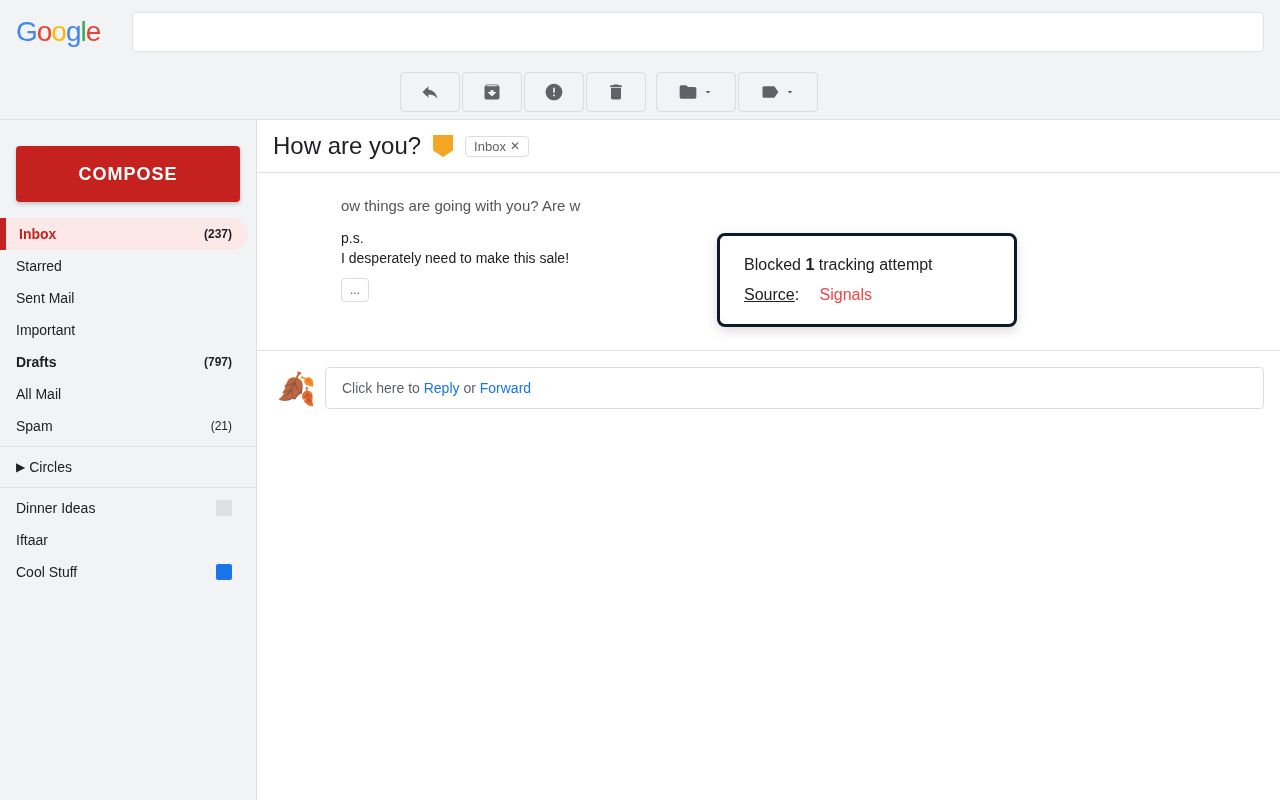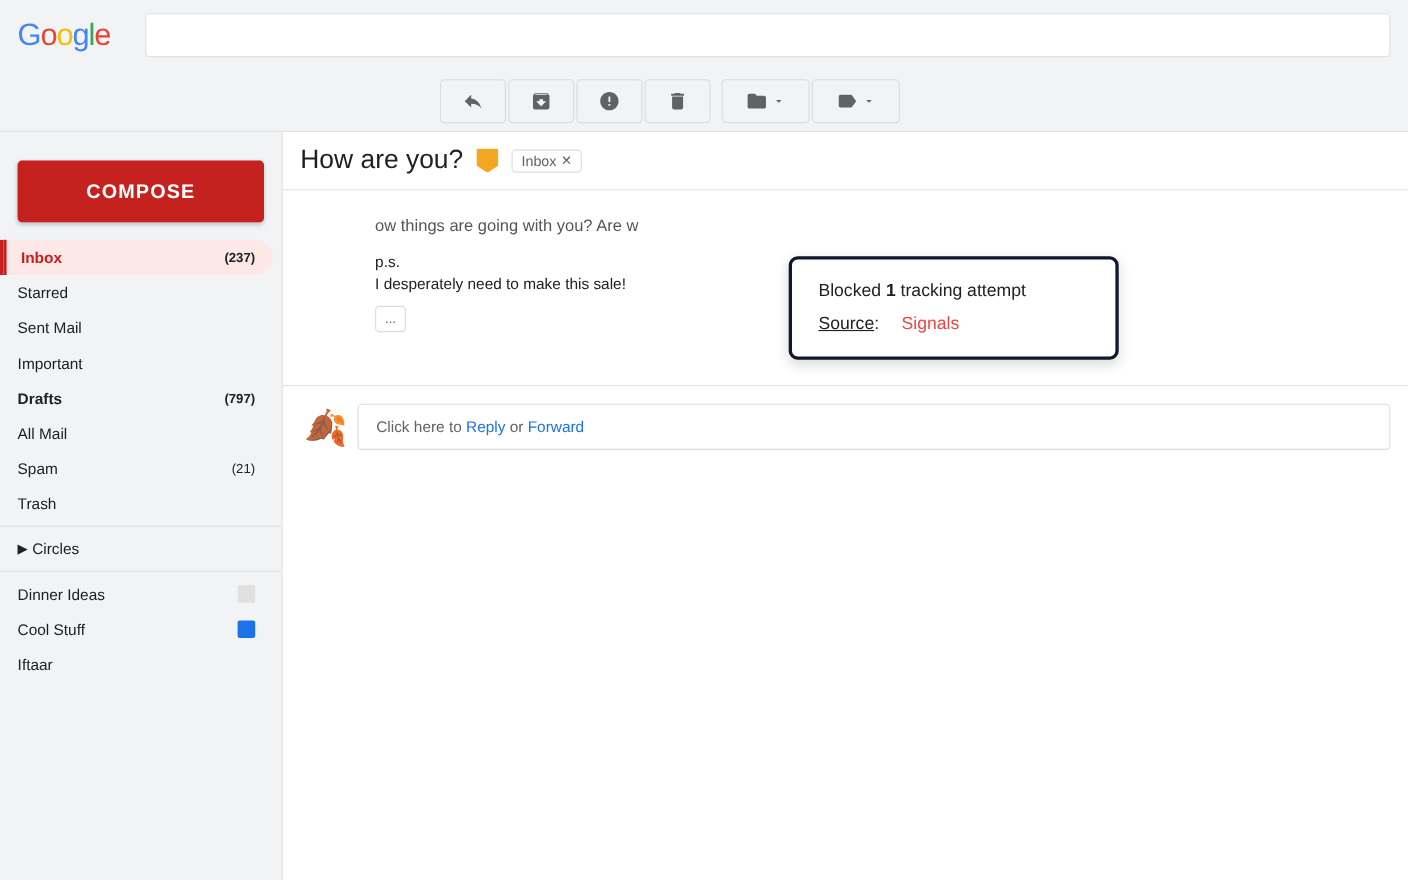--- a/index.html
+++ b/index.html
@@ -398,43 +398,40 @@
       <span class="nav-item-label">Drafts</span>
       <span class="nav-item-badge">(797)</span>
     </div>
     <div class="nav-item">
       <span class="nav-item-label">All Mail</span>
     </div>
     <div class="nav-item bold-item" style="font-weight:normal;">
       <span class="nav-item-label">Spam</span>
       <span class="nav-item-badge">(21)</span>
     </div>
-    <div class="nav-item">
-      <span class="nav-item-label">Trash</span>
-    </div>
 
     <div class="nav-divider"></div>
 
     <div class="nav-section-header">
       <span class="nav-section-arrow">▶</span>
       <span>Circles</span>
     </div>
 
     <div class="nav-divider"></div>
 
     <div class="nav-item">
       <span class="nav-item-label">Dinner Ideas</span>
       <span class="nav-item-color-box" style="background:#e0e0e0; margin-left: auto;"></span>
     </div>
     <div class="nav-item">
+      <span class="nav-item-label">Iftaar</span>
+    </div>
+    <div class="nav-item">
       <span class="nav-item-label">Cool Stuff</span>
       <span class="nav-item-color-box" style="background:#1a73e8; margin-left: auto;"></span>
-    </div>
-    <div class="nav-item">
-      <span class="nav-item-label">Iftaar</span>
     </div>
   </div>
 
   <div id="content">
 
     <div id="email-subject-bar">
       <span id="subject-title">How are you?</span>
       <div id="subject-label-tag" style="width:20px;height:22px;background:#f4a623;clip-path:polygon(0 0, 100% 0, 100% 70%, 50% 100%, 0 70%);"></div>
       <div id="inbox-tag">
         <span>Inbox</span>

